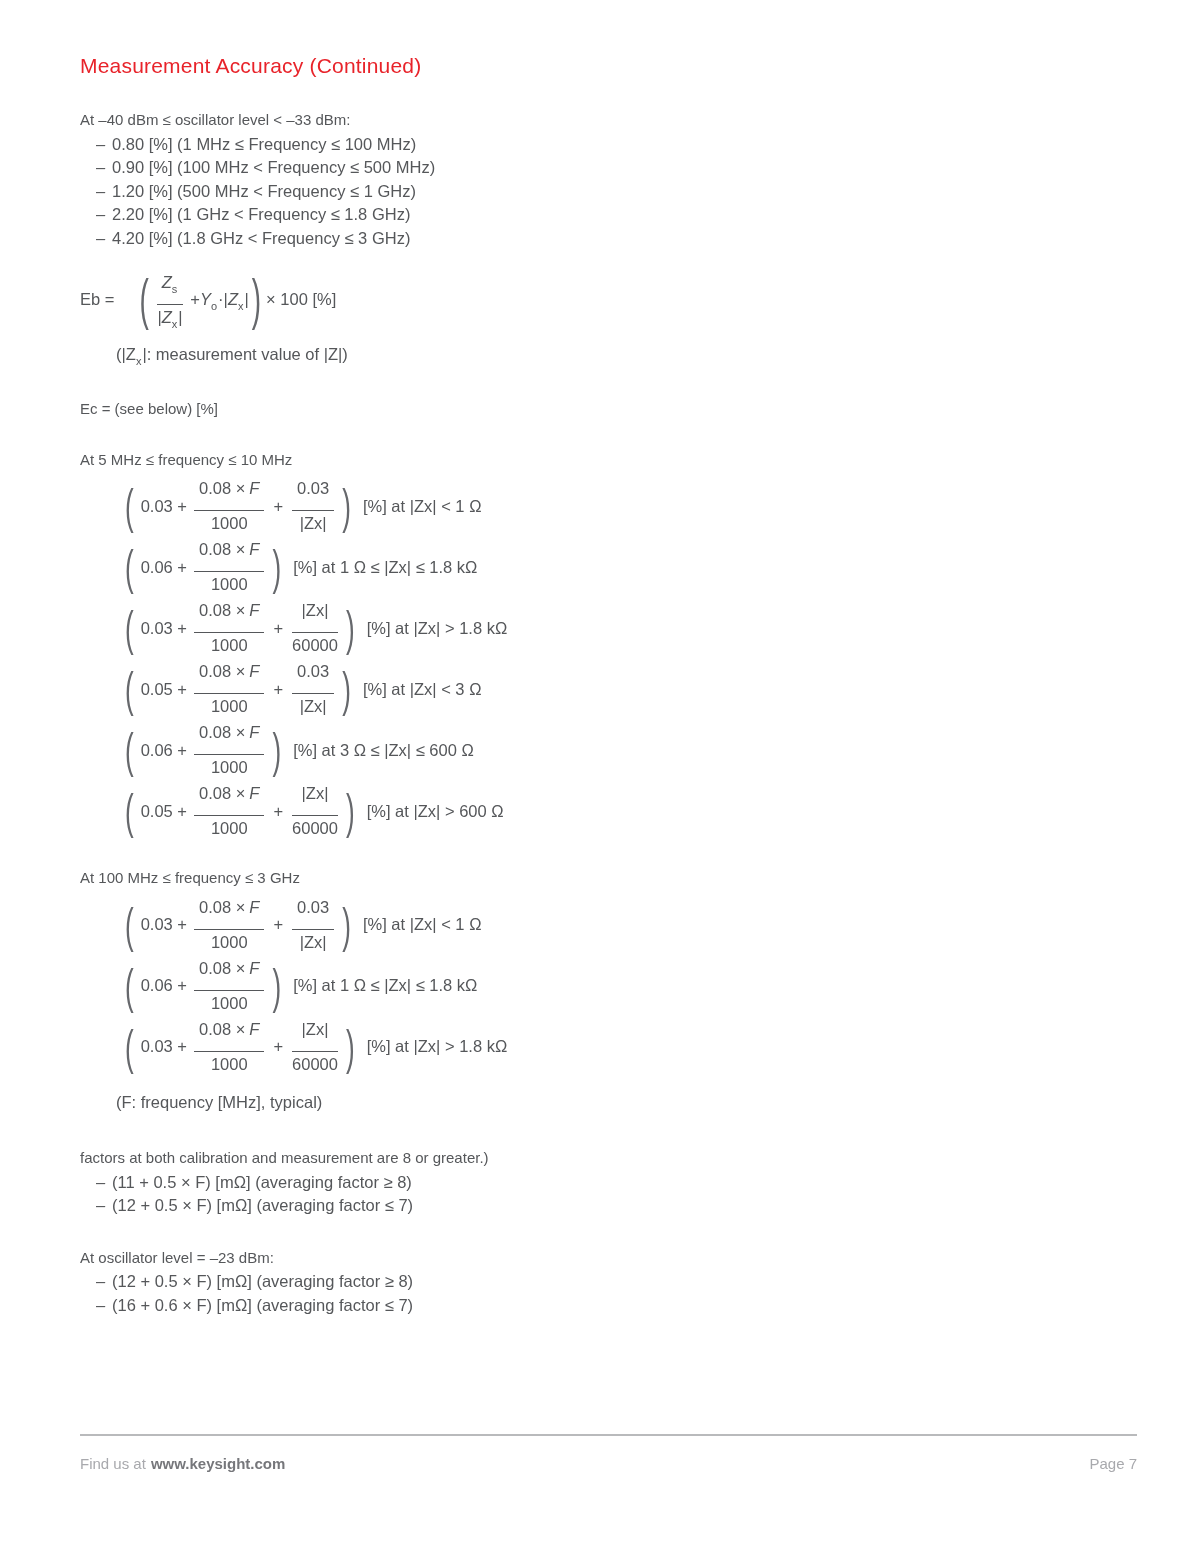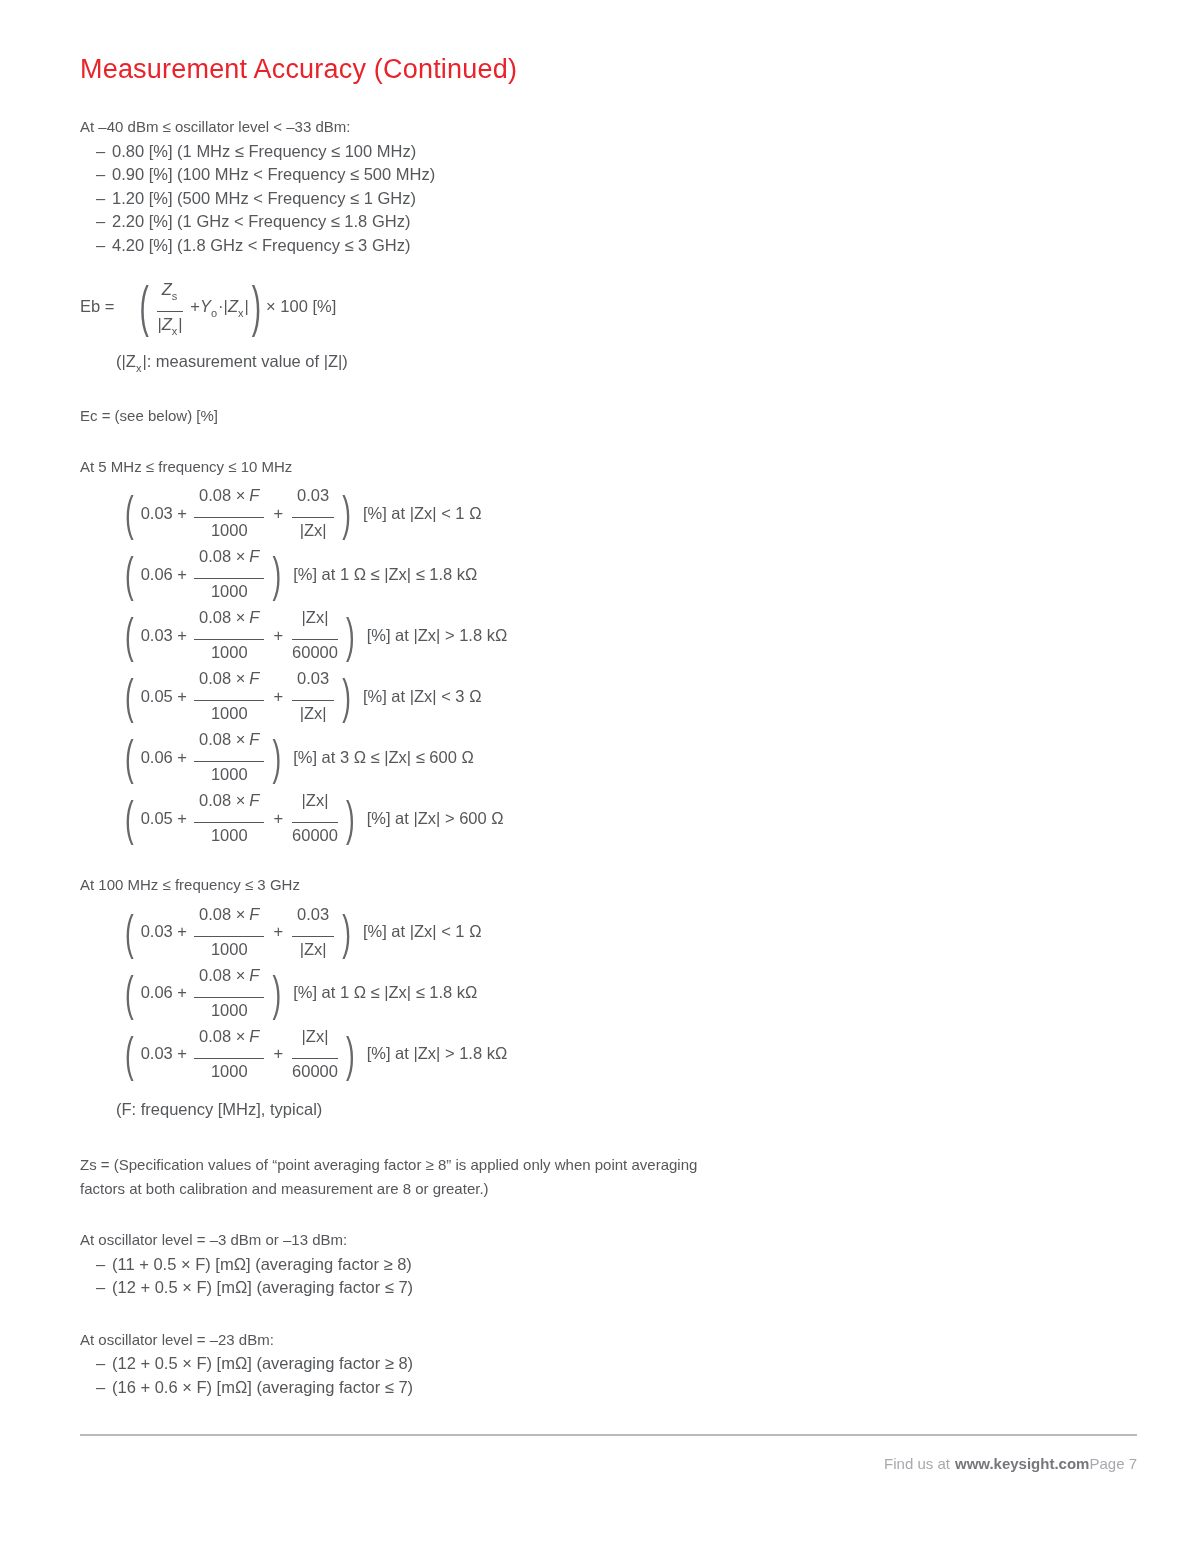--- a/index.html
+++ b/index.html
@@ -5,21 +5,21 @@
   :root { --accent:#e8232a; --body_text:#55575a; --footer_gray:#a8a9ad; --rule_gray:#b9babc; }
   * { box-sizing:border-box; }
   html,body { margin:0; padding:0; background:#ffffff; }
   .page {
     position:relative; width:1199px; height:1551px; background:#fff;
     font-family:"Liberation Sans", sans-serif; color:var(--body_text);
     overflow:hidden;
   }
   .content { padding:54px 60px 0 80px; }
   h1.title {
-    margin:0 0 30px 0; font-size:27px; line-height:1.15; font-weight:400;
+    margin:0 0 30px 0; font-size:21px; line-height:1.15; font-weight:400;
     color:var(--accent); letter-spacing:0.2px;
   }
   .body-line { margin:0; font-size:15px; line-height:23.5px; }
   .dash-list { margin:1px 0 0 0; }
   .dash-item { display:flex; font-size:16.5px; line-height:23.6px; }
   .dash { width:16px; margin-left:16px; flex:0 0 auto; }
   
   .eb-row { display:flex; align-items:center; height:74px; margin:12px 0 0 0; font-size:16.5px; }
   .eb-lhs { margin-right:22px;text-align:center; }
   .paren { display:inline-block; font-size:26px; font-weight:300; line-height:1;
@@ -38,21 +38,21 @@
   .section-heading { margin:27px 0 7px 0; }
   .frow { display:flex; align-items:center; height:56px; margin:5px 0; padding-left:42px; font-size:16.5px; }
   .t1 { margin:0 2px 0 4px; }
   .op { margin:0 4px; }
   .after { margin-left:9px; }
   .f-note { margin-top:16px; }
   .zs-para { margin-top:32px; }
   .osc-heading { margin-top:28px; }
   
   .footer { position:absolute; left:80px; right:62px; top:1434px; border-top:2px solid var(--rule_gray); }
-  .footer-row { display:flex; justify-content:flex-end; align-items:baseline; padding-top:19px;
+  .footer-row { display:flex; justify-content:space-between; align-items:baseline; padding-top:19px;
                 font-size:15px; color:var(--footer_gray); }
   .footer .url { font-weight:700; color:#76777b; margin-left:5px; }
 </style>
 </head>
 <body>
 
 <div class="page">
   <div class="content">
 
     <h1 class="title">Measurement Accuracy (Continued)</h1>
@@ -227,25 +227,23 @@
         <span class="num">|Zx|</span>
         <span class="den">60000</span>
       </span>
       <span class="paren">)</span>
       <span class="after">[%]  at |Zx| &gt; 1.8 kΩ</span>
     </div>
 
     <p class="note f-note">(F: frequency [MHz], typical)</p>
 
     <div class="zs-para">
-      <p class="body-line">Zs = (Specification values of “point averaging factor ≥ 8” is applied only when point averaging</p>
       <p class="body-line">factors at both calibration and measurement are 8 or greater.)</p>
     </div>
 
-    <p class="body-line osc-heading">At oscillator level = –3 dBm or –13 dBm:</p>
     <div class="dash-list">
       <div class="dash-item">
         <span class="dash">–</span>
         <span>(11 + 0.5 × F) [mΩ] (averaging factor ≥ 8)</span>
       </div>
       <div class="dash-item">
         <span class="dash">–</span>
         <span>(12 + 0.5 × F) [mΩ] (averaging factor ≤ 7)</span>
       </div>
     </div>

